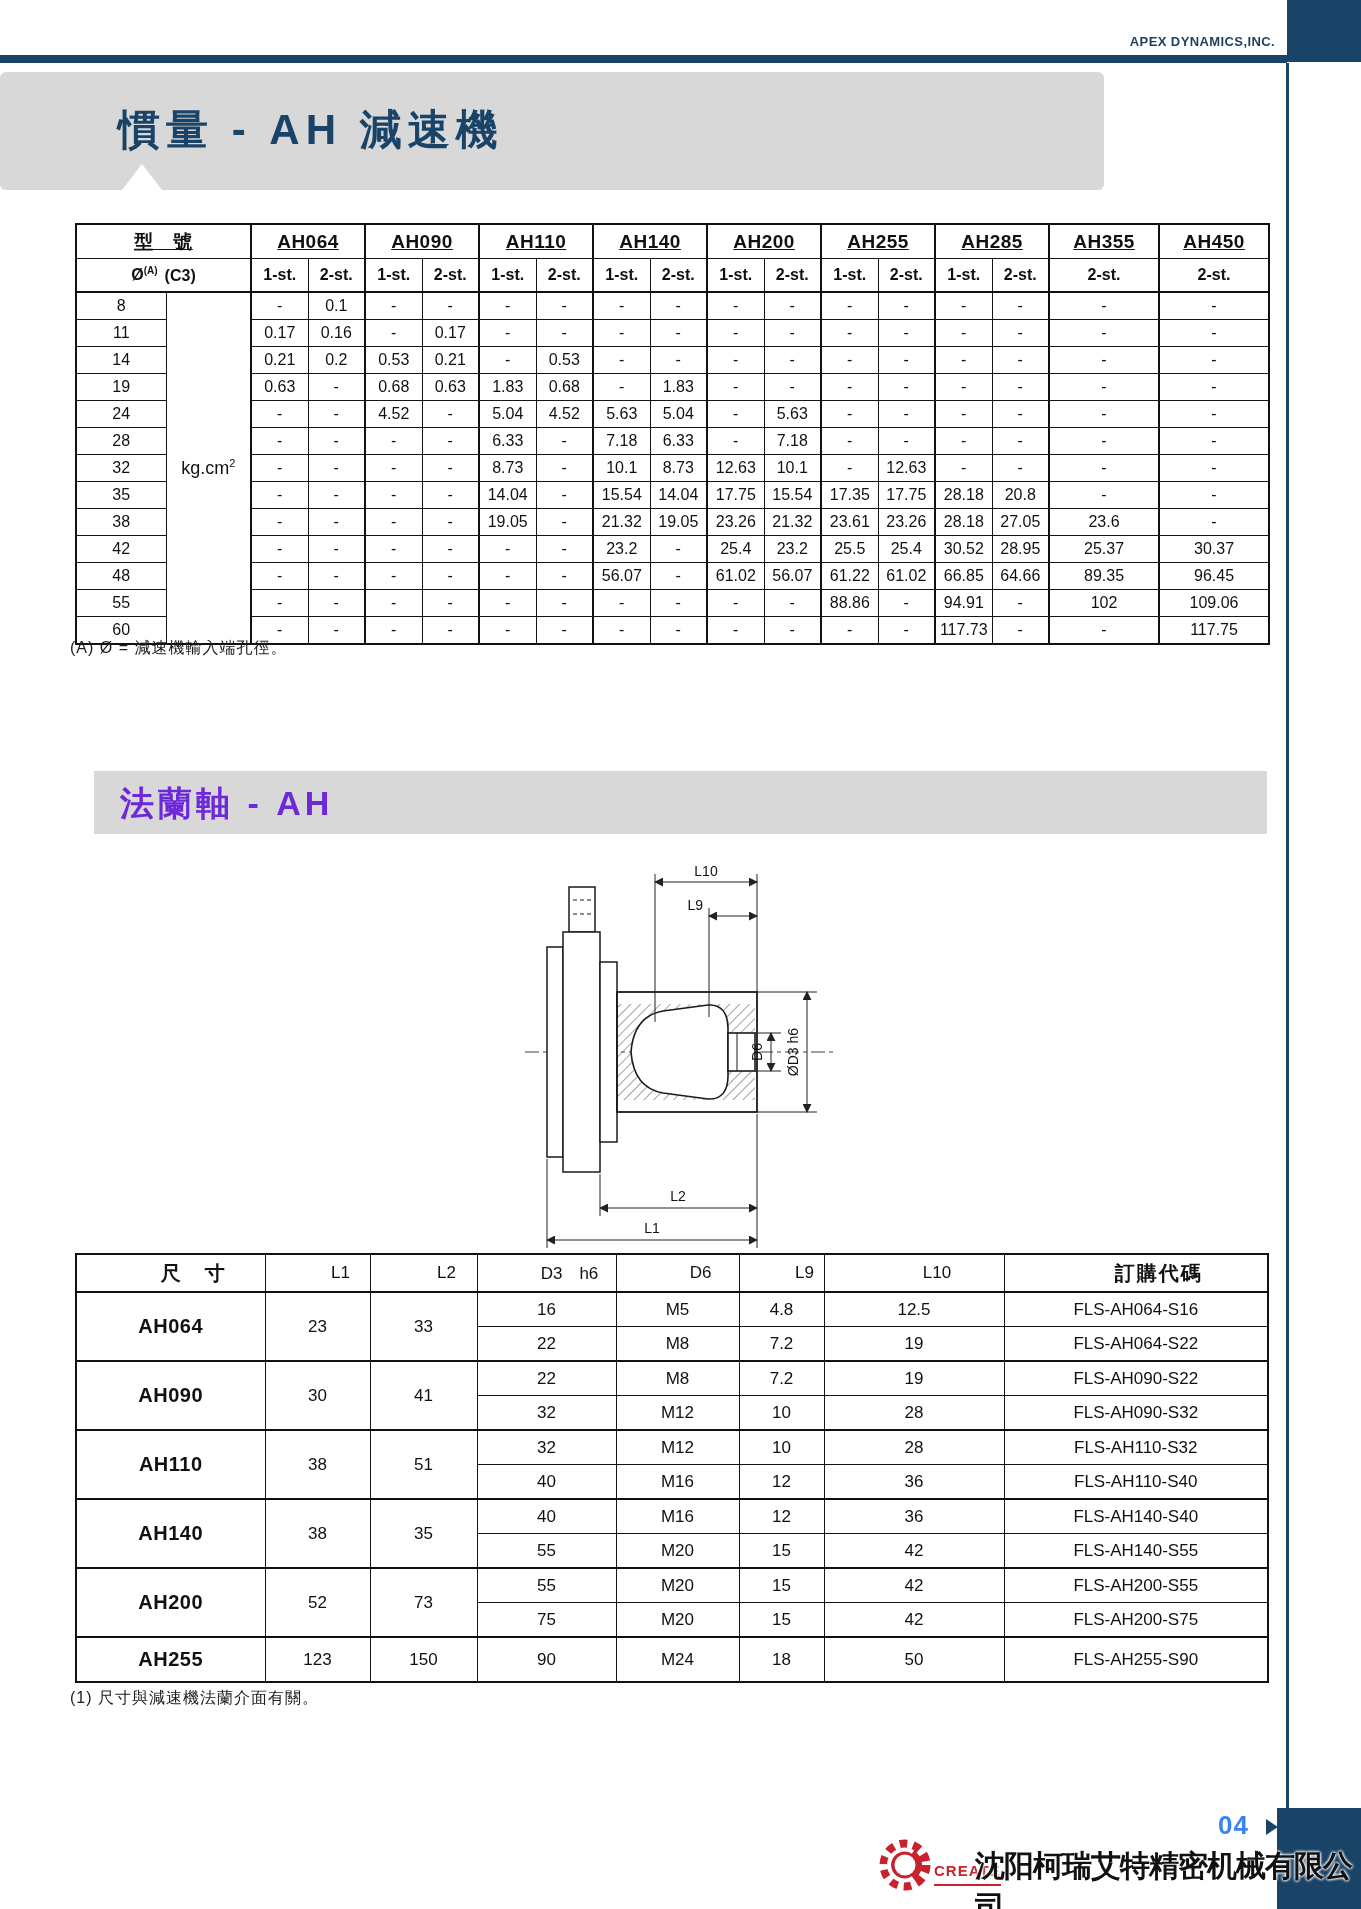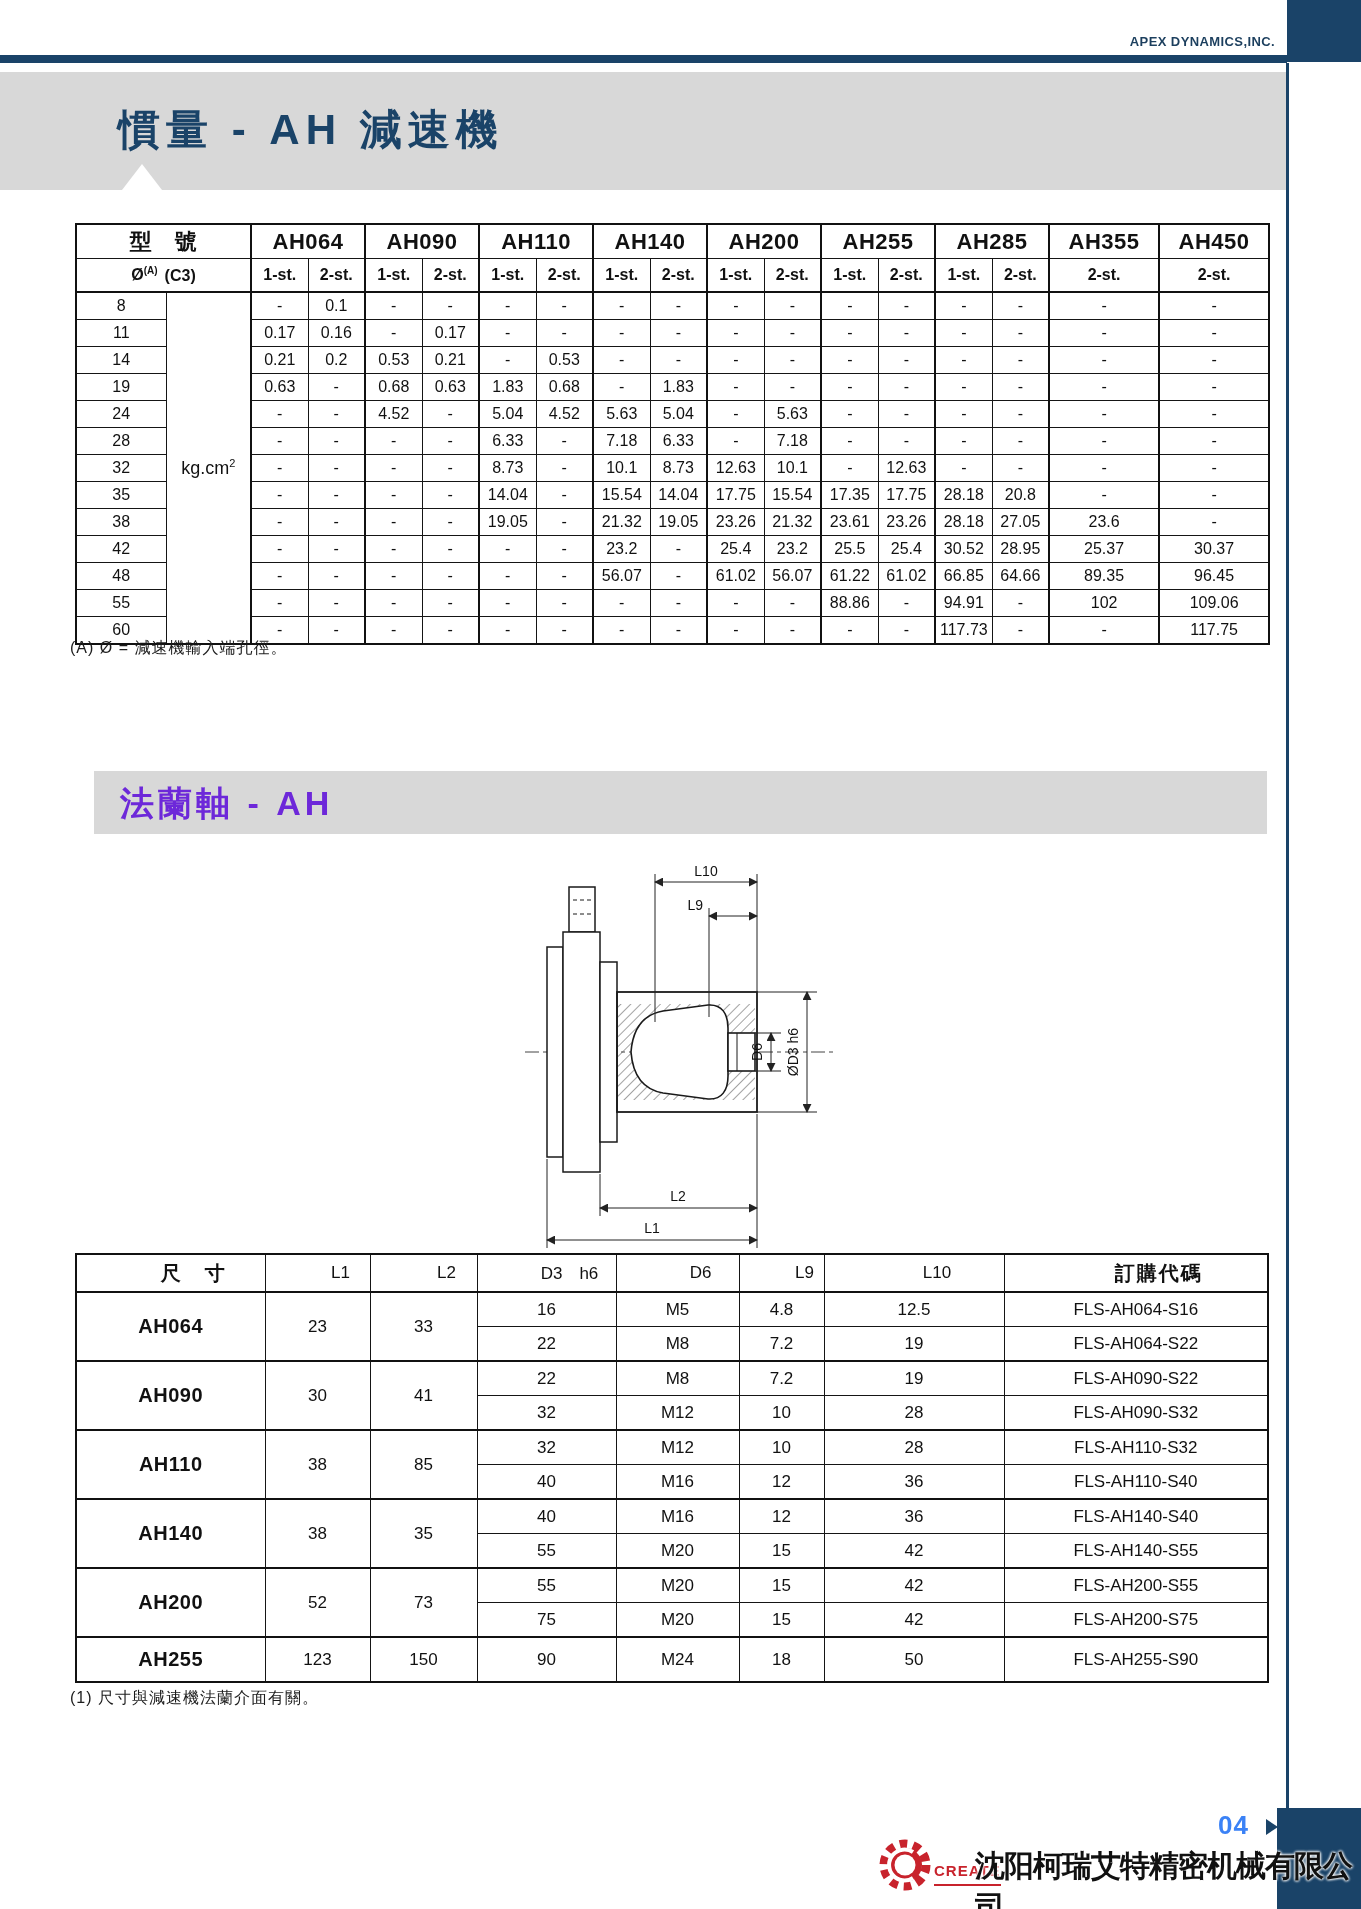--- a/index.html
+++ b/index.html
@@ -5,36 +5,36 @@
   html,body{margin:0;padding:0;background:#9a9a9a;}
   .page{position:relative;width:1361px;height:1909px;background:#ffffff;overflow:hidden;
         font-family:"Liberation Sans","DejaVu Sans",sans-serif;color:#111;}
   
   .brand{position:absolute;top:34px;right:86px;font-size:13px;font-weight:600;
          color:#1c3f5e;letter-spacing:.4px;}
   .top-bar{position:absolute;left:0;top:55px;width:1287px;height:8px;background:#1a4368;}
   .corner-block{position:absolute;right:0;top:0;width:74px;height:62px;background:#1a4368;}
   .side-rule{position:absolute;left:1286px;top:63px;width:3px;height:1846px;background:#1a4368;}
   
-  .banner1{position:absolute;left:0;top:72px;width:1286px;height:118px;background:#d8d8d8;}
+  .banner1{position:absolute;left:0;top:72px;width:1104px;height:118px;background:#d8d8d8;border-radius:6px;}
   .banner1 .title{position:absolute;left:118px;top:30px;font-size:42px;font-weight:800;
                   color:#1a4368;letter-spacing:6px;}
   .notch{position:absolute;left:122px;top:164px;width:0;height:0;
          border-left:20px solid transparent;border-right:20px solid transparent;
          border-bottom:26px solid #ffffff;}
   .banner2{position:absolute;left:94px;top:771px;width:1173px;height:63px;background:#d8d8d8;}
   .banner2 .title{position:absolute;left:26px;top:10px;font-size:34px;font-weight:800;
                   color:#6d28d9;letter-spacing:4px;}
   
   .dtable{border-collapse:collapse;table-layout:fixed;background:#fff;}
   .dtable th,.dtable td{border:1px solid #151515;text-align:center;vertical-align:middle;
                         padding:0;color:#111;overflow:hidden;white-space:nowrap;}
   #inertia-table{position:absolute;left:75px;top:223px;width:1193px;border:2px solid #111;}
   #inertia-table thead{border-bottom:2px solid #111;}
-  #inertia-table tr.r1 th{height:33px;font-size:22px;font-weight:700;letter-spacing:.5px;}
+  #inertia-table tr.r1 th{height:33px;font-size:19px;font-weight:700;letter-spacing:.5px;text-decoration:underline;}
   #inertia-table tr.r2 th{height:32px;font-size:16px;font-weight:700;}
   #inertia-table tbody td{height:26px;font-size:16px;}
   #inertia-table .bh sup{font-size:10px;}
   #inertia-table .sp{margin-left:7px;}
   #inertia-table td.unit{font-size:18px;}
   #inertia-table td.unit sup{font-size:11px;}
   .gs{border-left:2px solid #111 !important;}
   #flange-table{position:absolute;left:75px;top:1253px;width:1192px;border:2px solid #111;}
   #flange-table thead{border-bottom:2px solid #111;}
   #flange-table th{height:36px;font-size:17px;font-weight:400;padding-left:46px;}
@@ -496,21 +496,21 @@
         <tr class="">
           <td>32</td>
           <td>M12</td>
           <td>10</td>
           <td>28</td>
           <td>FLS-AH090-S32</td>
         </tr>
         <tr class="gtop">
           <td rowspan="2" class="model">AH110</td>
           <td rowspan="2">38</td>
-          <td rowspan="2">85</td>
+          <td rowspan="2">51</td>
           <td>32</td>
           <td>M12</td>
           <td>10</td>
           <td>28</td>
           <td>FLS-AH110-S32</td>
         </tr>
         <tr class="">
           <td>40</td>
           <td>M16</td>
           <td>12</td>

